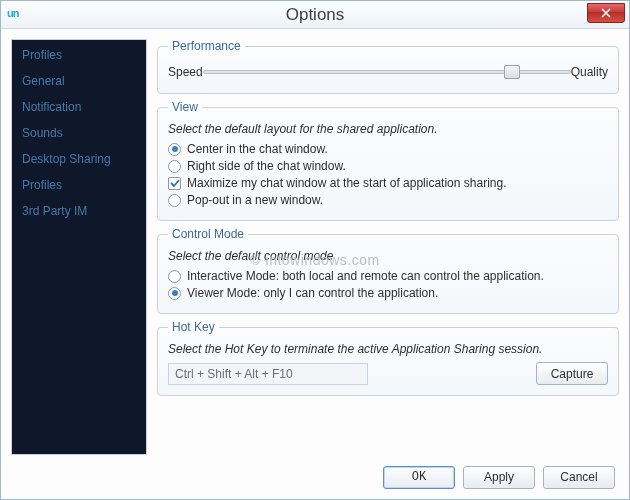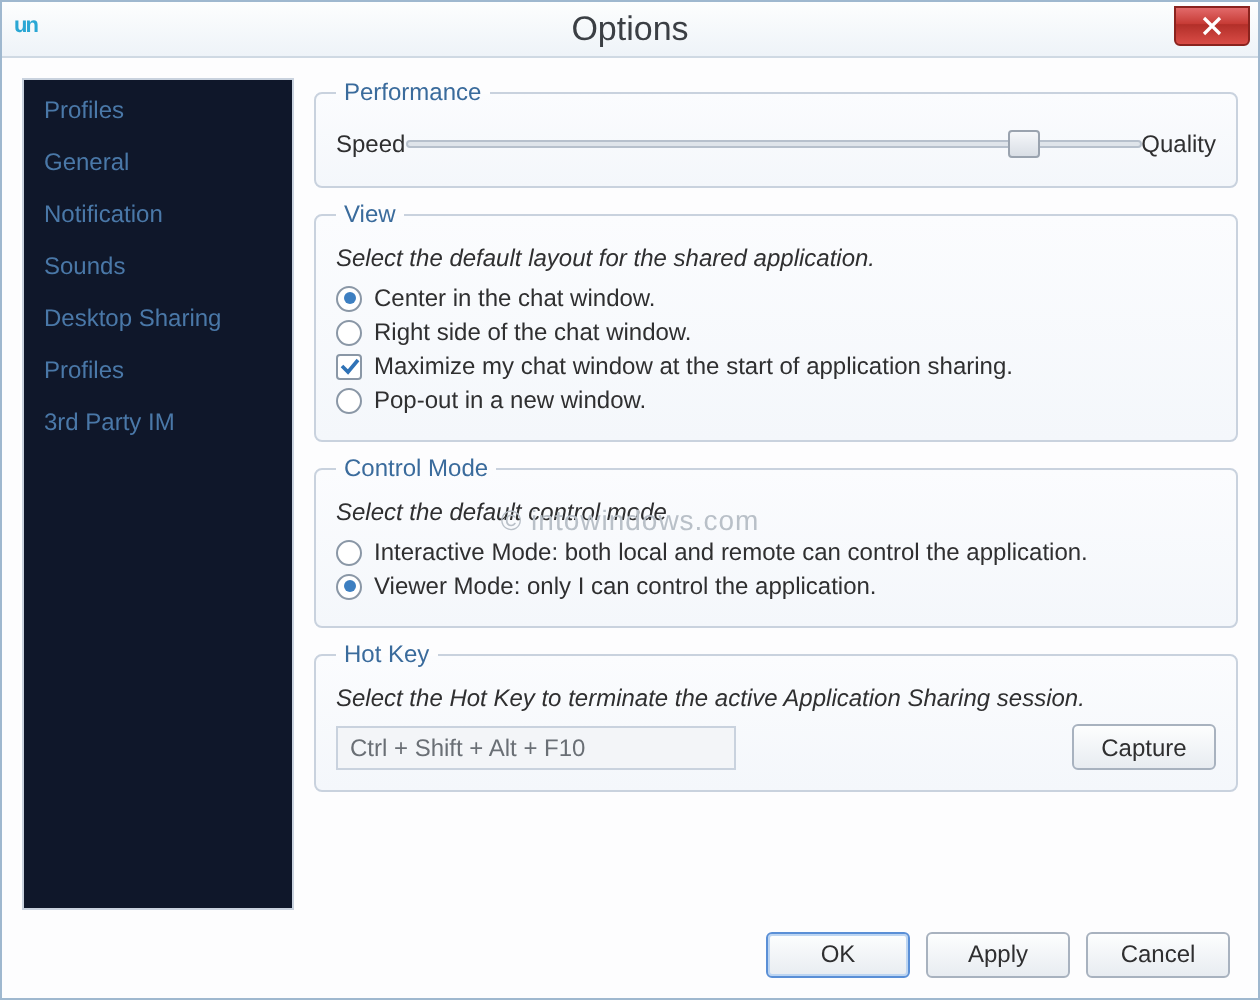--- a/index.html
+++ b/index.html
@@ -107,21 +107,21 @@
     flex:0 0 200px; height:22px; padding:2px 6px;
     border:1px solid #c9d2de; background:#f3f5f8; color:#6a6f75;
   }
   .btn {
     height:23px; min-width:72px; padding:0 10px;
     border:1px solid #a8b2bf; border-radius:3px;
     background: linear-gradient(#fdfefe,#e8ecf1);
     color:#2f2f30; cursor:pointer;
     display:inline-flex; align-items:center; justify-content:center;
   }
-  .btn.default { border-color:#5a8fd6; box-shadow:0 0 0 1px #bcd5f2 inset; }
+  .btn.default { border-color:#5a8fd6; box-shadow:0 0 0 1px #bcd5f2 inset;font-family:Liberation Mono, monospace; }
   .footer {
     height:44px; display:flex; align-items:center; justify-content:flex-end;
     gap:8px; padding:0 14px; border-top:0;
   }
   .watermark {
     position:absolute; pointer-events:none; color:#b9c0c8; font-size:14px;
     left:50%; top:52%; transform:translate(-50%,-50%); letter-spacing:0.5px;
   }
   .window { position:relative; }
 </style>

